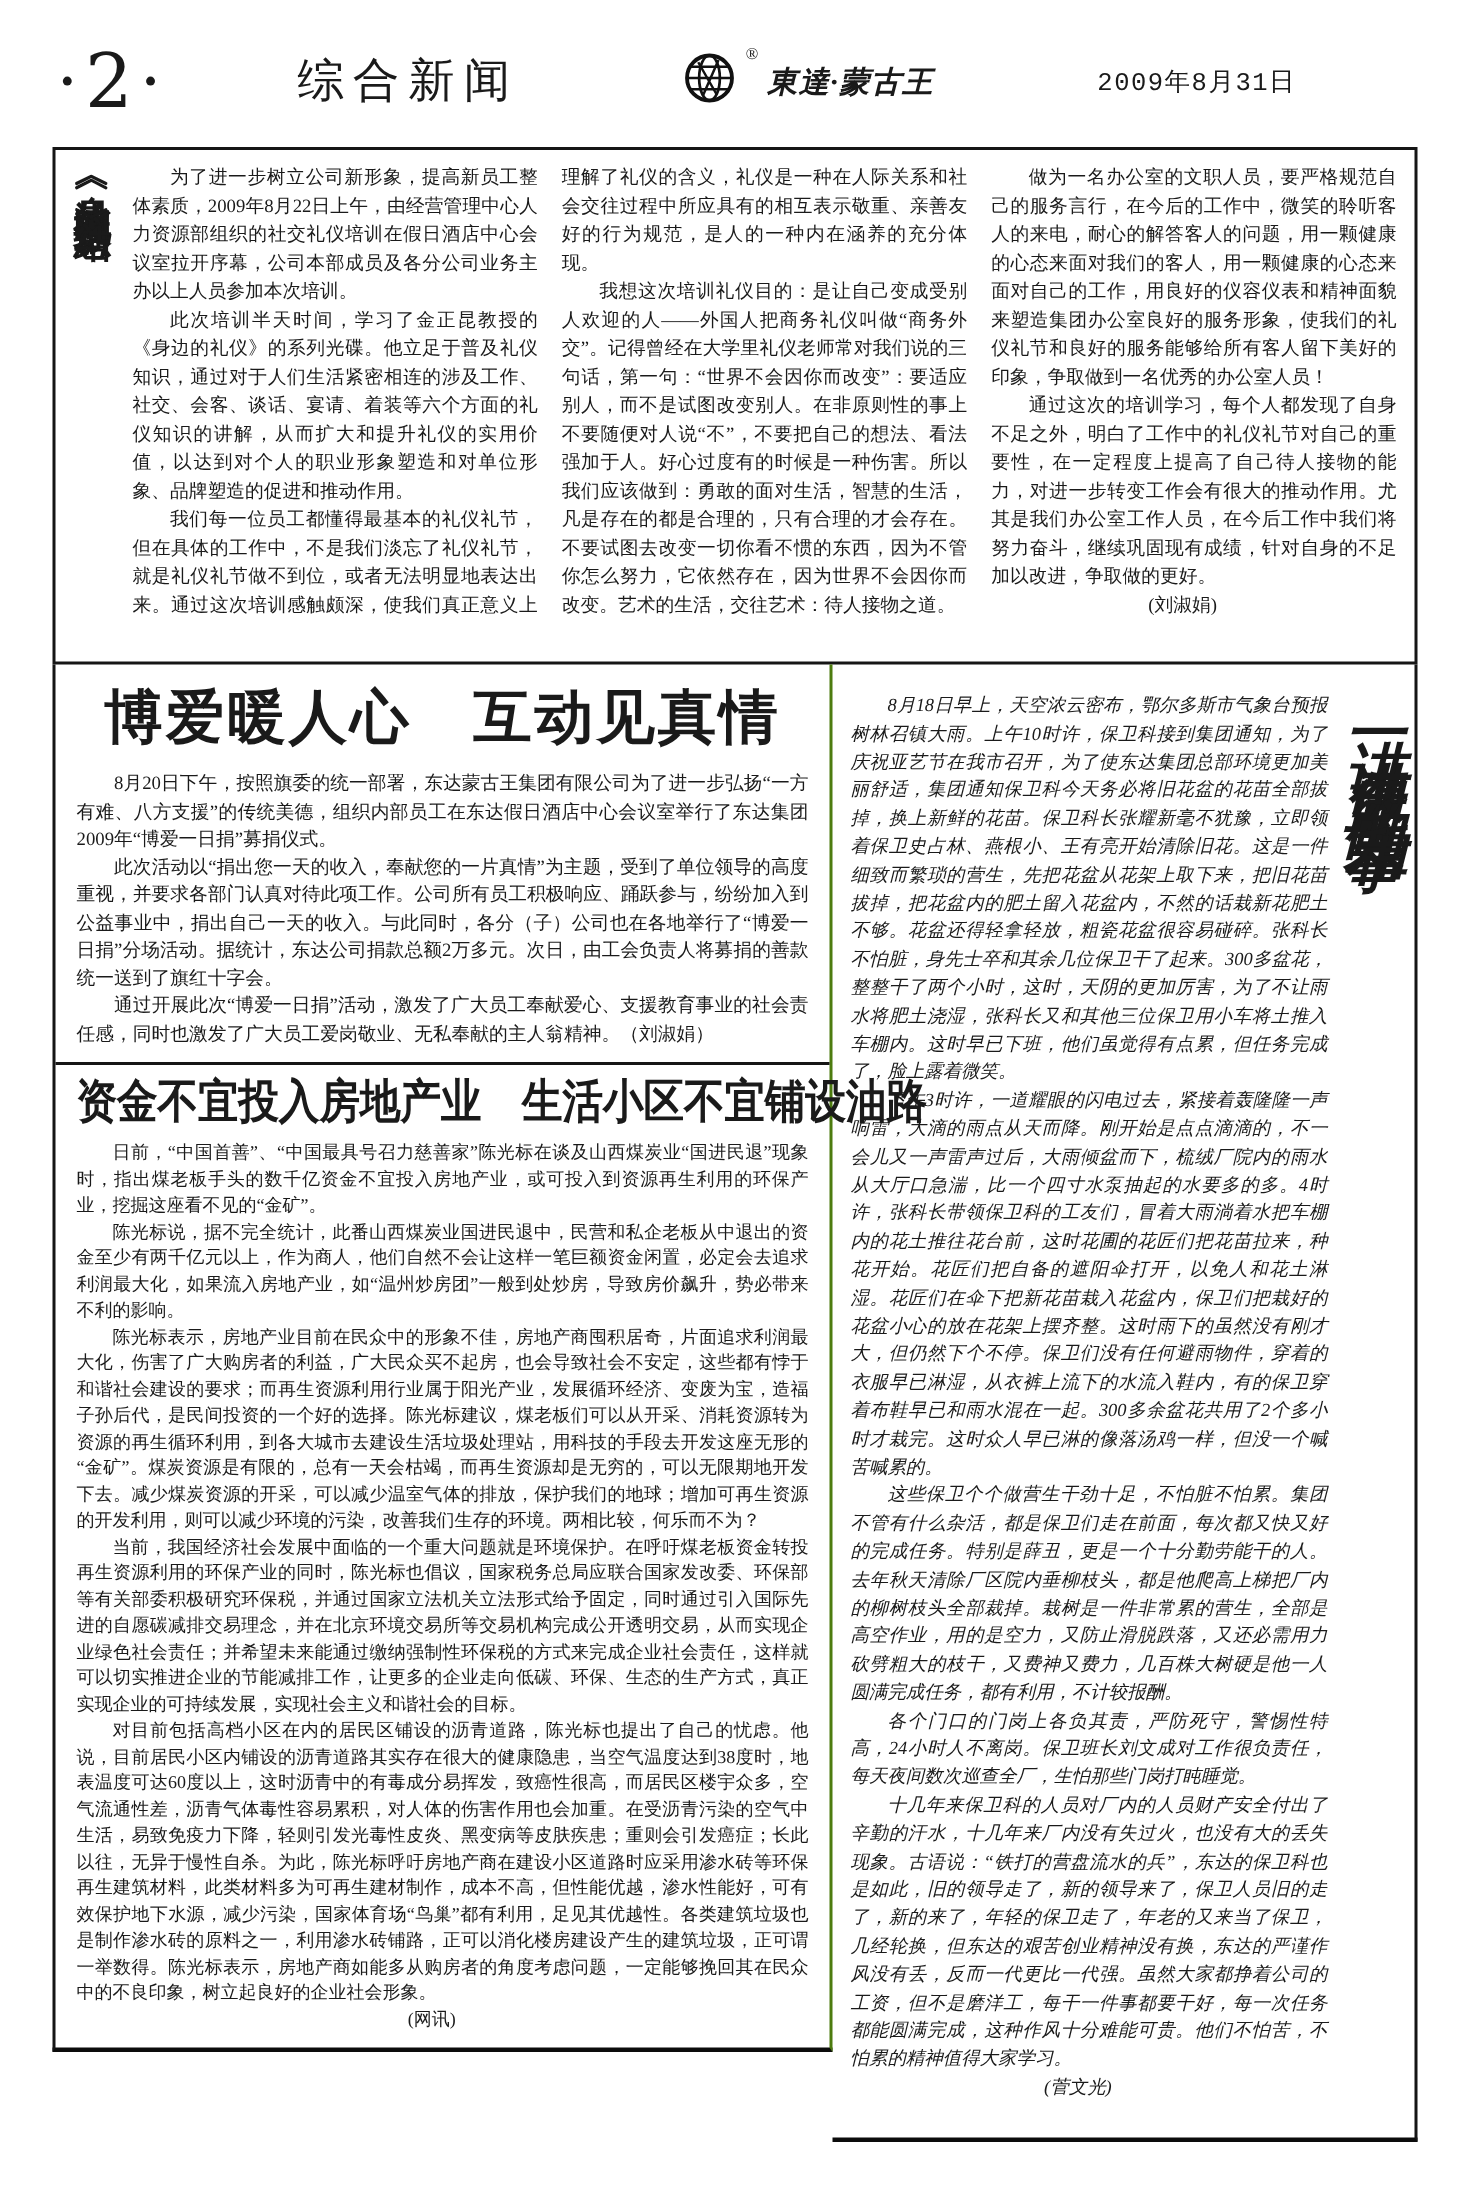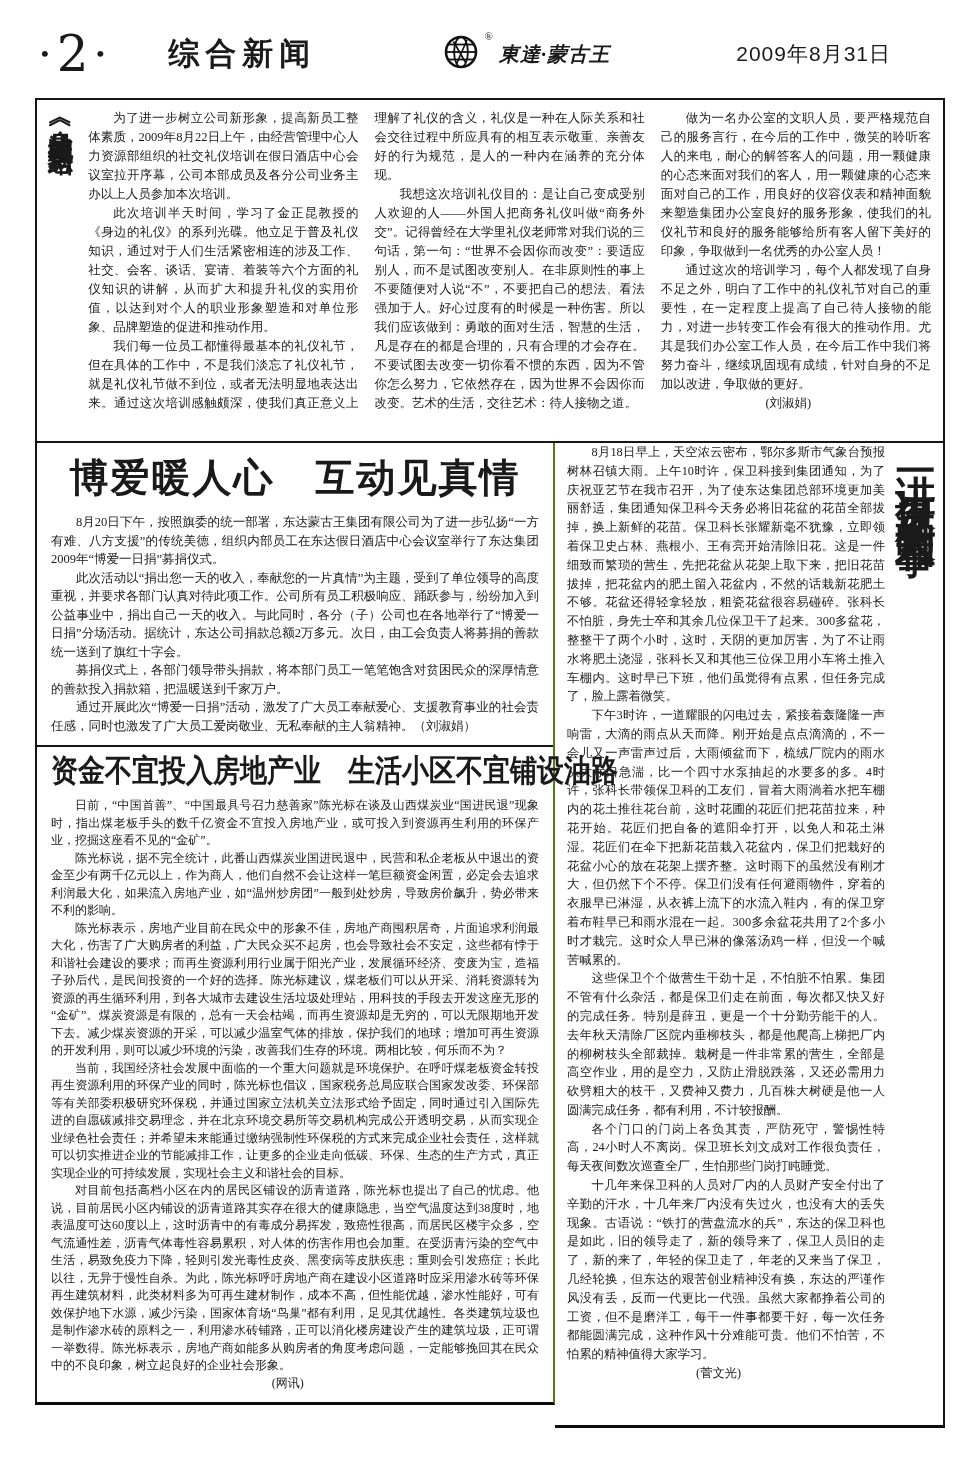--- a/index.html
+++ b/index.html
@@ -12,31 +12,31 @@
   }
   
   .masthead-row {
     height: 84px; display: flex; align-items: center; padding: 6px 6px 10px 6px;
   }
   .pagenum { display: flex; align-items: center; gap: 8px; }
   .pagenum .bullet { font-size: 22px; font-weight: bold; }
   .pagenum .num { font-size: 50px; font-family: "DejaVu Serif", serif; line-height: 1; }
   .section-title {
     font-family: "Liberation Sans", "DejaVu Sans", sans-serif;
-    font-weight: 700; font-size: 31px; letter-spacing: 6px; margin-left: 64px;
+    font-weight: 400; font-size: 31px; letter-spacing: 6px; margin-left: 94px;
   }
   .logo { margin: 0 auto; display: flex; align-items: center; gap: 6px; }
   .logo .reg { font-size: 11px; align-self: flex-start; margin-top: -4px; }
   .logo-text {
     font-size: 20px; font-weight: bold; font-style: italic; letter-spacing: 1px;
     font-family: "Liberation Serif", "DejaVu Serif", serif;
   }
   .issue-date {
-    font-family: Liberation Sans, sans-serif;
-    font-size: 21px; margin-right: 48px; letter-spacing: 1px;
+    font-family: Liberation Mono, monospace;
+    font-size: 17px; margin-right: 75px; letter-spacing: 1px;
   }
   
   p { margin: 0; text-indent: 2em; text-align: justify; }
   .author-line { text-align: center; text-indent: 0; padding-right: 1.2em; }
   
   .top-article {
     border: 2px solid #151515; height: 345px; display: flex;
     padding: 9px 12px 8px 8px; overflow: hidden;
   }
   .v-title-left {
@@ -65,21 +65,21 @@
   .donation-body { font-size: 12.5px; line-height: 18.5px; }
   .realestate { padding: 4px 14px 10px 14px; }
   .realestate-headline {
     font-family: "Liberation Sans", "DejaVu Sans", sans-serif;
     font-weight: 900; font-size: 27px; text-align: center; letter-spacing: 0px;
     margin: 2px 0 8px 0; white-space: nowrap; transform: scaleY(1.15);
   }
   .realestate-body { font-size: 12px; line-height: 17.5px; }
   .lower-right {
     flex: 1 1 auto; border-right: 2px solid #151515; border-bottom: 3px solid #0c0c0c;
-    display: flex; padding: 0 4px 14px 12px; min-height: 985px;
+    display: flex; padding: 18px 4px 14px 12px; min-height: 985px; font-style: italic;
   }
   .security-body { flex: 1 1 auto; font-size: 12.3px; line-height: 18.8px; }
   .v-title-right {
     writing-mode: vertical-rl; text-orientation: mixed;
     font-family: "Liberation Sans", "DejaVu Sans", sans-serif;
     font-weight: 900; font-size: 40px; letter-spacing: 7px; line-height: 1.15;
     margin-left: 8px; flex: 0 0 auto; height: 500px;
   }
 </style>
 </head>
@@ -126,21 +126,20 @@
 
   <div class="lower">
 
     <div class="lower-left">
 
       <div class="donation">
         <div class="donation-headline">博爱暖人心　互动见真情</div>
         <div class="donation-body">
           <p>8月20日下午，按照旗委的统一部署，东达蒙古王集团有限公司为了进一步弘扬“一方有难、八方支援”的传统美德，组织内部员工在东达假日酒店中心会议室举行了东达集团2009年“博爱一日捐”募捐仪式。</p>
           <p>此次活动以“捐出您一天的收入，奉献您的一片真情”为主题，受到了单位领导的高度重视，并要求各部门认真对待此项工作。公司所有员工积极响应、踊跃参与，纷纷加入到公益事业中，捐出自己一天的收入。与此同时，各分（子）公司也在各地举行了“博爱一日捐”分场活动。据统计，东达公司捐款总额2万多元。次日，由工会负责人将募捐的善款统一送到了旗红十字会。</p>
-          <p>募捐仪式上，各部门领导带头捐款，将本部门员工一笔笔饱含对贫困民众的深厚情意的善款投入捐款箱，把温暖送到千家万户。</p>
           <p>通过开展此次“博爱一日捐”活动，激发了广大员工奉献爱心、支援教育事业的社会责任感，同时也激发了广大员工爱岗敬业、无私奉献的主人翁精神。（刘淑娟）</p>
         </div>
       </div>
 
       <div class="realestate">
         <div class="realestate-headline">资金不宜投入房地产业　生活小区不宜铺设油路</div>
         <div class="realestate-body">
           <p>日前，“中国首善”、“中国最具号召力慈善家”陈光标在谈及山西煤炭业“国进民退”现象时，指出煤老板手头的数千亿资金不宜投入房地产业，或可投入到资源再生利用的环保产业，挖掘这座看不见的“金矿”。</p>
           <p>陈光标说，据不完全统计，此番山西煤炭业国进民退中，民营和私企老板从中退出的资金至少有两千亿元以上，作为商人，他们自然不会让这样一笔巨额资金闲置，必定会去追求利润最大化，如果流入房地产业，如“温州炒房团”一般到处炒房，导致房价飙升，势必带来不利的影响。</p>
           <p>陈光标表示，房地产业目前在民众中的形象不佳，房地产商囤积居奇，片面追求利润最大化，伤害了广大购房者的利益，广大民众买不起房，也会导致社会不安定，这些都有悖于和谐社会建设的要求；而再生资源利用行业属于阳光产业，发展循环经济、变废为宝，造福子孙后代，是民间投资的一个好的选择。陈光标建议，煤老板们可以从开采、消耗资源转为资源的再生循环利用，到各大城市去建设生活垃圾处理站，用科技的手段去开发这座无形的“金矿”。煤炭资源是有限的，总有一天会枯竭，而再生资源却是无穷的，可以无限期地开发下去。减少煤炭资源的开采，可以减少温室气体的排放，保护我们的地球；增加可再生资源的开发利用，则可以减少环境的污染，改善我们生存的环境。两相比较，何乐而不为？</p>

